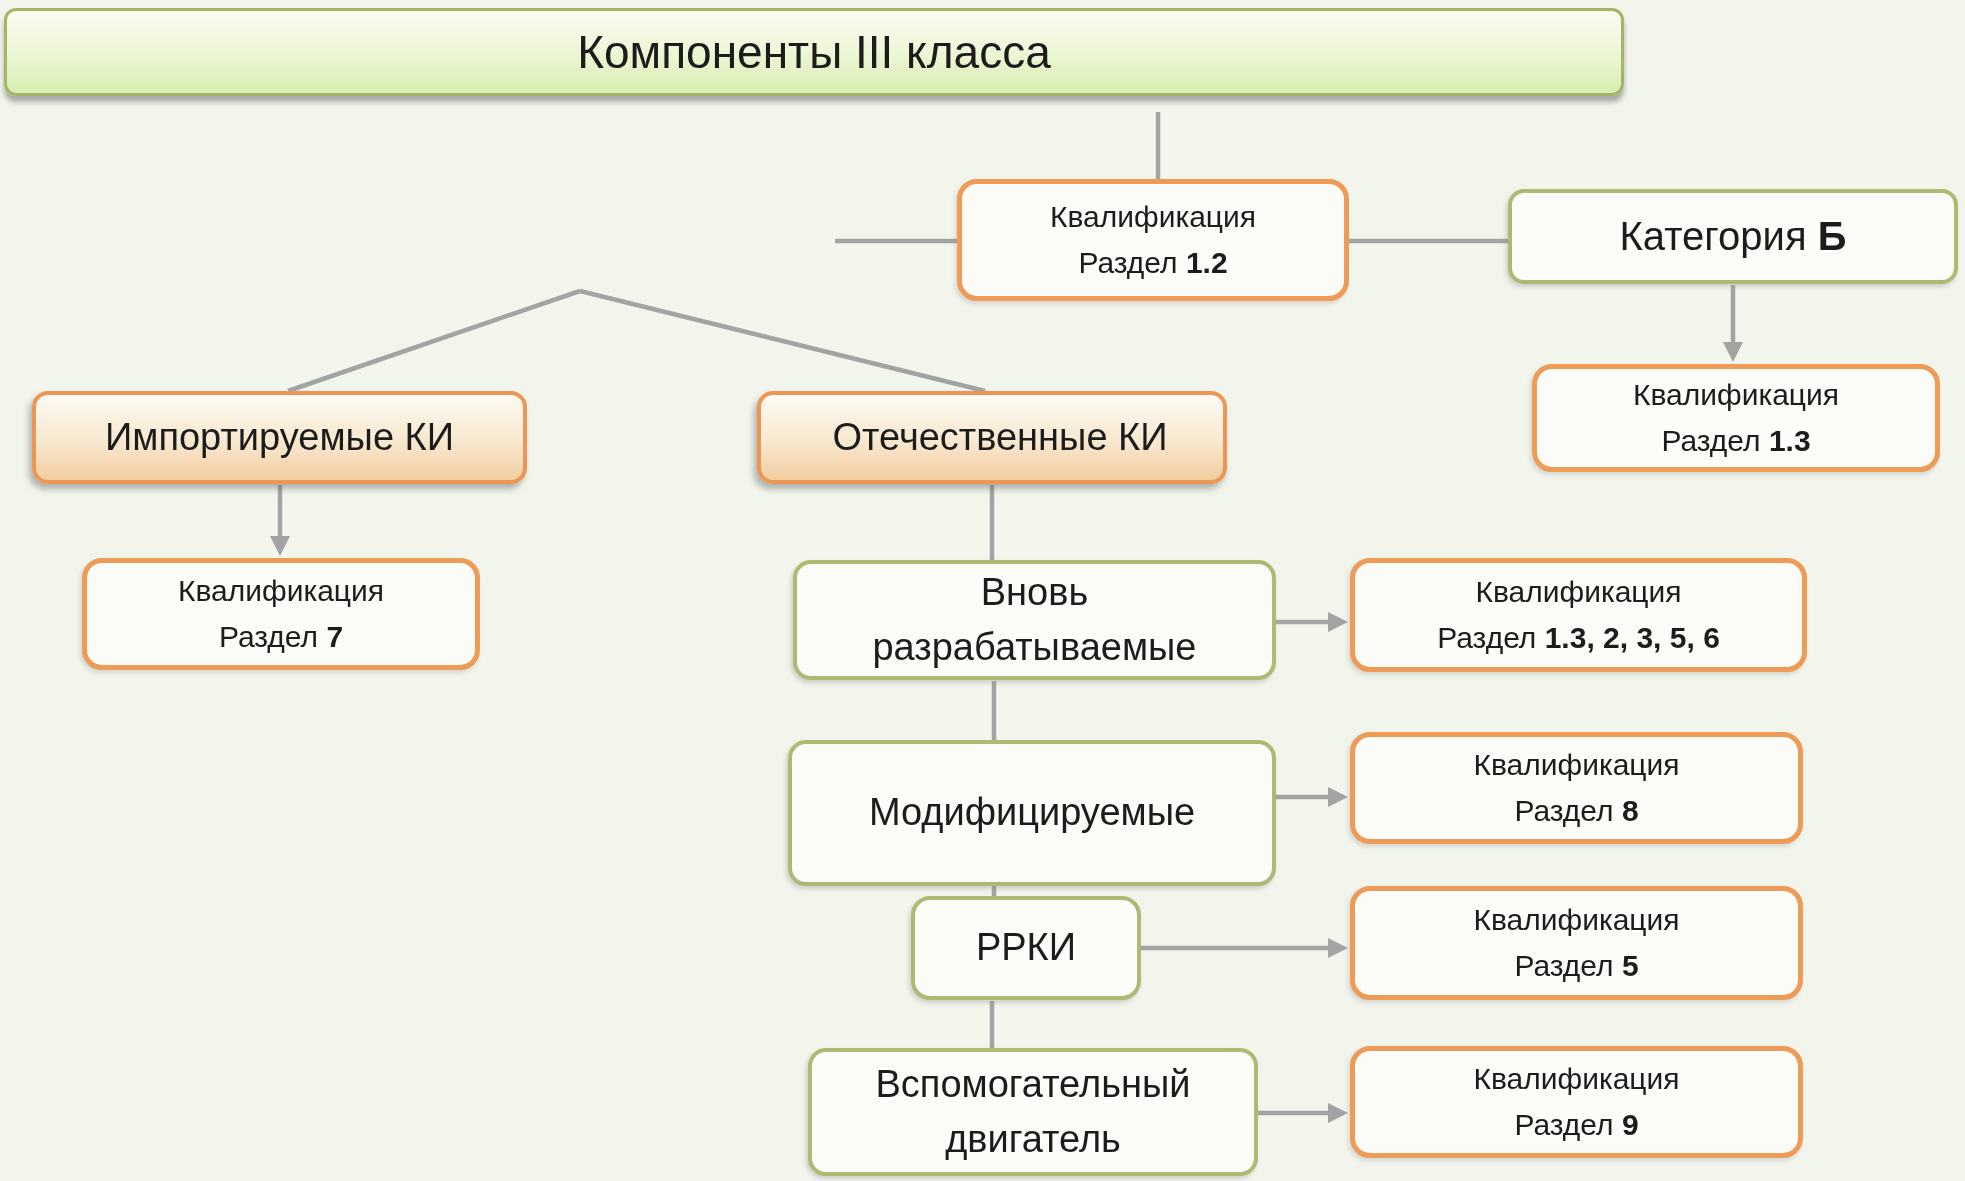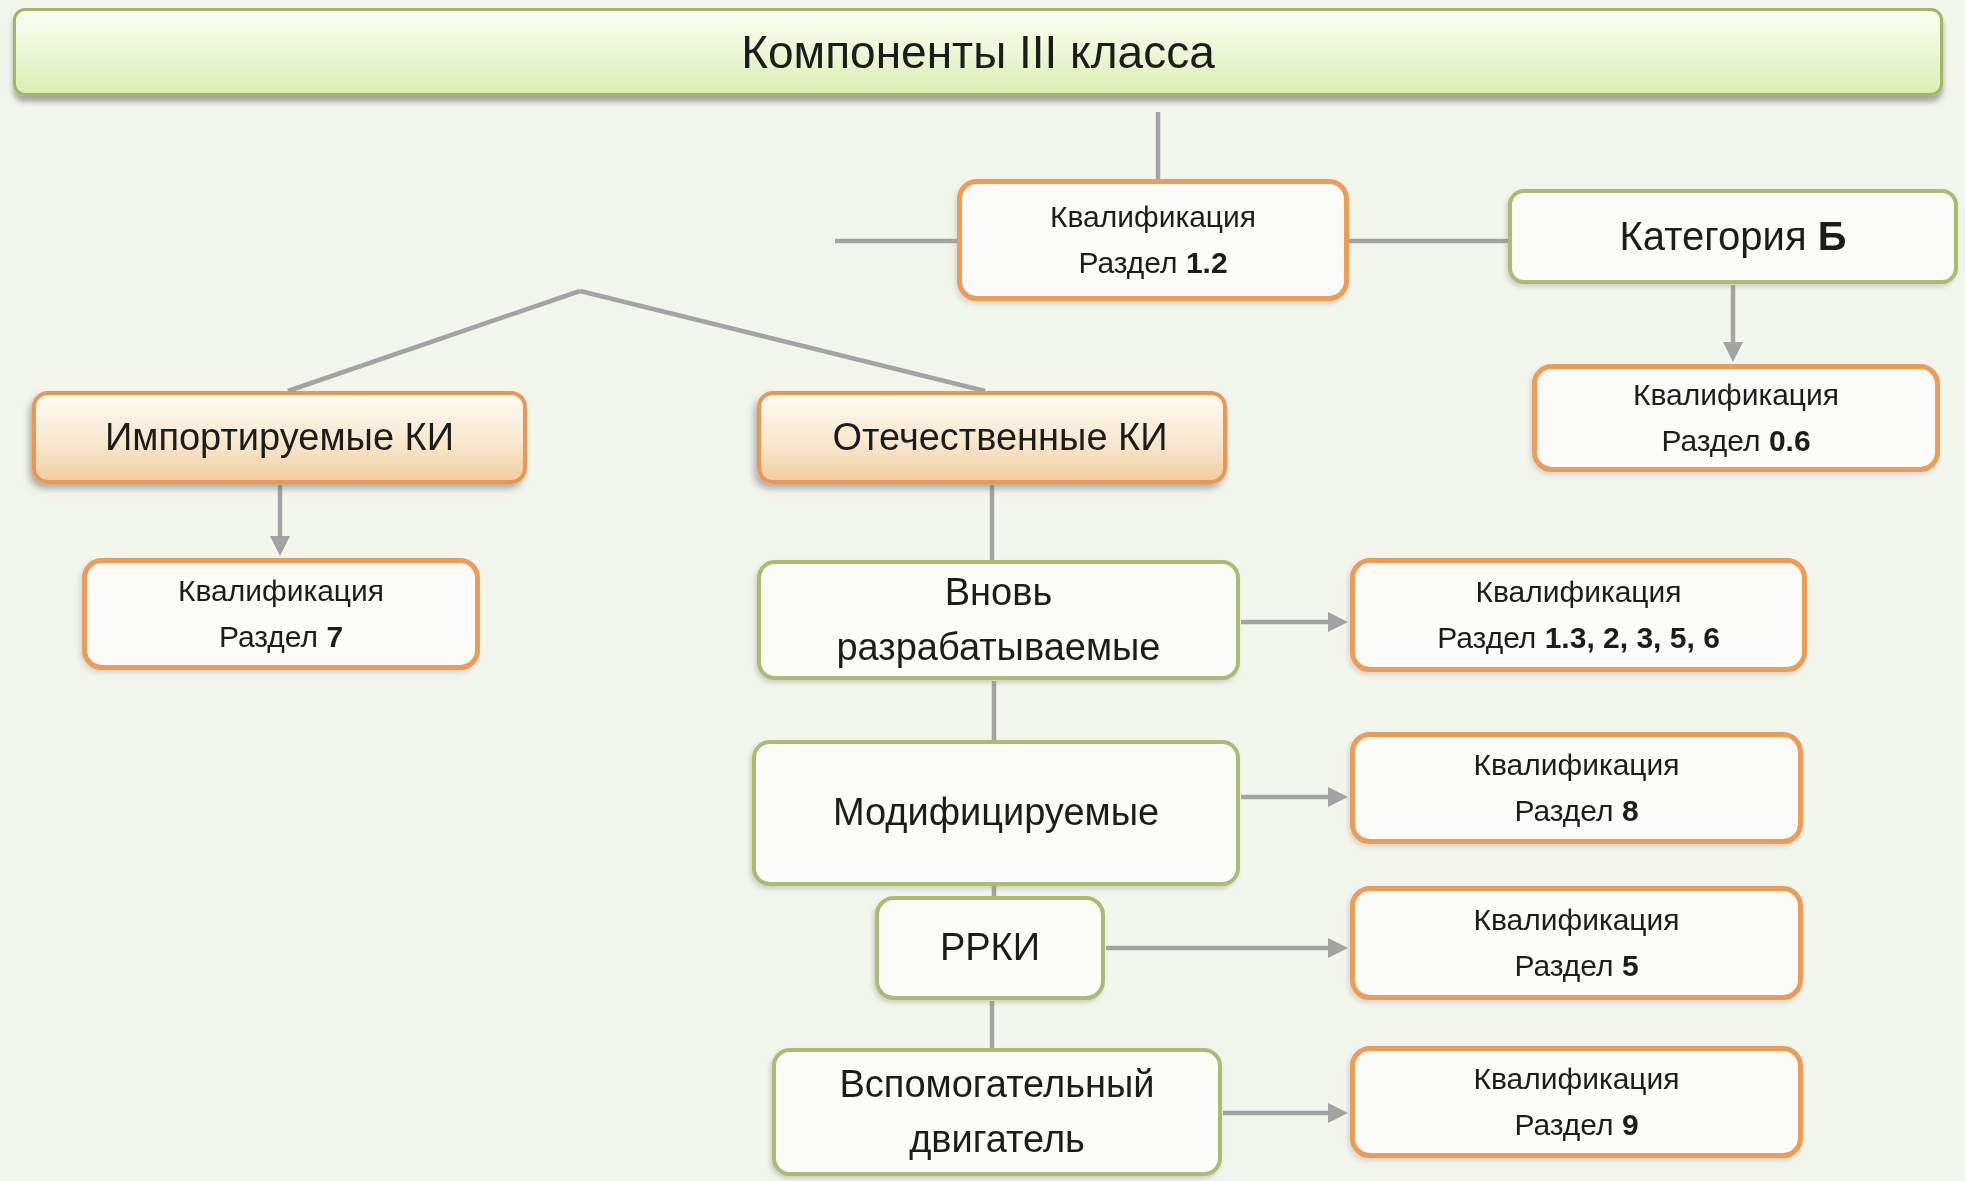--- a/index.html
+++ b/index.html
@@ -9,21 +9,21 @@
   .node{position:absolute;display:flex;flex-direction:column;justify-content:center;align-items:center;
         text-align:center;box-sizing:border-box;}
   .tline{white-space:nowrap;}
   .b{font-weight:700;}
   .header{background:linear-gradient(to bottom,#f9fcf1 0%,#eff7da 45%,#d8eeb0 100%);
           border:3px solid #a5b565;border-radius:12px;
           box-shadow:0 6px 5px rgba(110,110,110,.55);font-size:46px;}
   .category{background:#fbfcf7;border:4px solid #adbb72;border-radius:16px;
             box-shadow:-2px 3px 4px rgba(140,140,140,.35);font-size:40px;}
   .process{background:#fbfcf7;border:4px solid #adbb72;border-radius:18px;
-           box-shadow:-2px 3px 4px rgba(140,140,140,.35);font-size:38px;line-height:1.45;}
+           box-shadow:-2px 3px 4px rgba(140,140,140,.35);font-size:38px;line-height:1.45;margin-left:36px;}
   .ref{background:#fbfcf7;border:5px solid #ee9b57;border-radius:20px;
        box-shadow:-2px 3px 4px rgba(150,150,150,.3);font-size:30px;line-height:1.55;}
   .fill-orange{background:linear-gradient(to bottom,#fdfaf3 0%,#f8e8cf 55%,#f3cda0 100%);
                border:4px solid #ec9655;border-radius:16px;
                box-shadow:-3px 5px 6px rgba(110,110,110,.5);font-size:38px;}
 </style>
 </head>
 <body>
 
 <div class="stage">
@@ -43,39 +43,39 @@
       <line x1="994" y1="681" x2="994" y2="740" stroke="#a3a3a3" stroke-width="4.5"></line>
       <line x1="1241" y1="797" x2="1328" y2="797" stroke="#a3a3a3" stroke-width="4.5"></line>
       <polygon points="1348,797 1328,807 1328,787" fill="#a3a3a3"></polygon>
       <line x1="994" y1="855" x2="994" y2="896" stroke="#a3a3a3" stroke-width="4.5"></line>
       <line x1="1106" y1="948" x2="1328" y2="948" stroke="#a3a3a3" stroke-width="4.5"></line>
       <polygon points="1348,948 1328,958 1328,938" fill="#a3a3a3"></polygon>
       <line x1="992" y1="1001" x2="992" y2="1048" stroke="#a3a3a3" stroke-width="4.5"></line>
       <line x1="1223" y1="1113" x2="1328" y2="1113" stroke="#a3a3a3" stroke-width="4.5"></line>
       <polygon points="1348,1113 1328,1123 1328,1103" fill="#a3a3a3"></polygon>
     </svg>
-<div class="node header" style="left: 13px; top: 8px; width: 1930px; height: 88px;">
+<div class="node header" style="left: 4px; top: 8px; width: 1620px; height: 88px;">
       <div class="tline"><span>Компоненты III класса</span></div>
     </div>
     <div class="node ref" style="left: 957px; top: 179px; width: 392px; height: 122px;">
       <div class="tline"><span>Квалификация</span></div>
       <div class="tline"><span>Раздел </span><span class="b">1.2</span></div>
     </div>
     <div class="node category" style="left: 1508px; top: 189px; width: 450px; height: 95px;">
       <div class="tline"><span>Категория </span><span class="b">Б</span></div>
     </div>
     <div class="node fill-orange" style="left: 32px; top: 391px; width: 495px; height: 93px;">
       <div class="tline"><span>Импортируемые КИ</span></div>
     </div>
     <div class="node fill-orange" style="left: 757px; top: 391px; width: 470px; height: 93px; padding-left: 16px;">
       <div class="tline"><span>Отечественные КИ</span></div>
     </div>
     <div class="node ref" style="left: 1532px; top: 364px; width: 408px; height: 108px;">
       <div class="tline"><span>Квалификация</span></div>
-      <div class="tline"><span>Раздел </span><span class="b">0.6</span></div>
+      <div class="tline"><span>Раздел </span><span class="b">1.3</span></div>
     </div>
     <div class="node ref" style="left: 82px; top: 558px; width: 398px; height: 112px;">
       <div class="tline"><span>Квалификация</span></div>
       <div class="tline"><span>Раздел </span><span class="b">7</span></div>
     </div>
     <div class="node process" style="left: 757px; top: 560px; width: 483px; height: 120px;">
       <div class="tline"><span>Вновь</span></div>
       <div class="tline"><span>разрабатываемые</span></div>
     </div>
     <div class="node ref" style="left: 1350px; top: 558px; width: 457px; height: 114px;">

